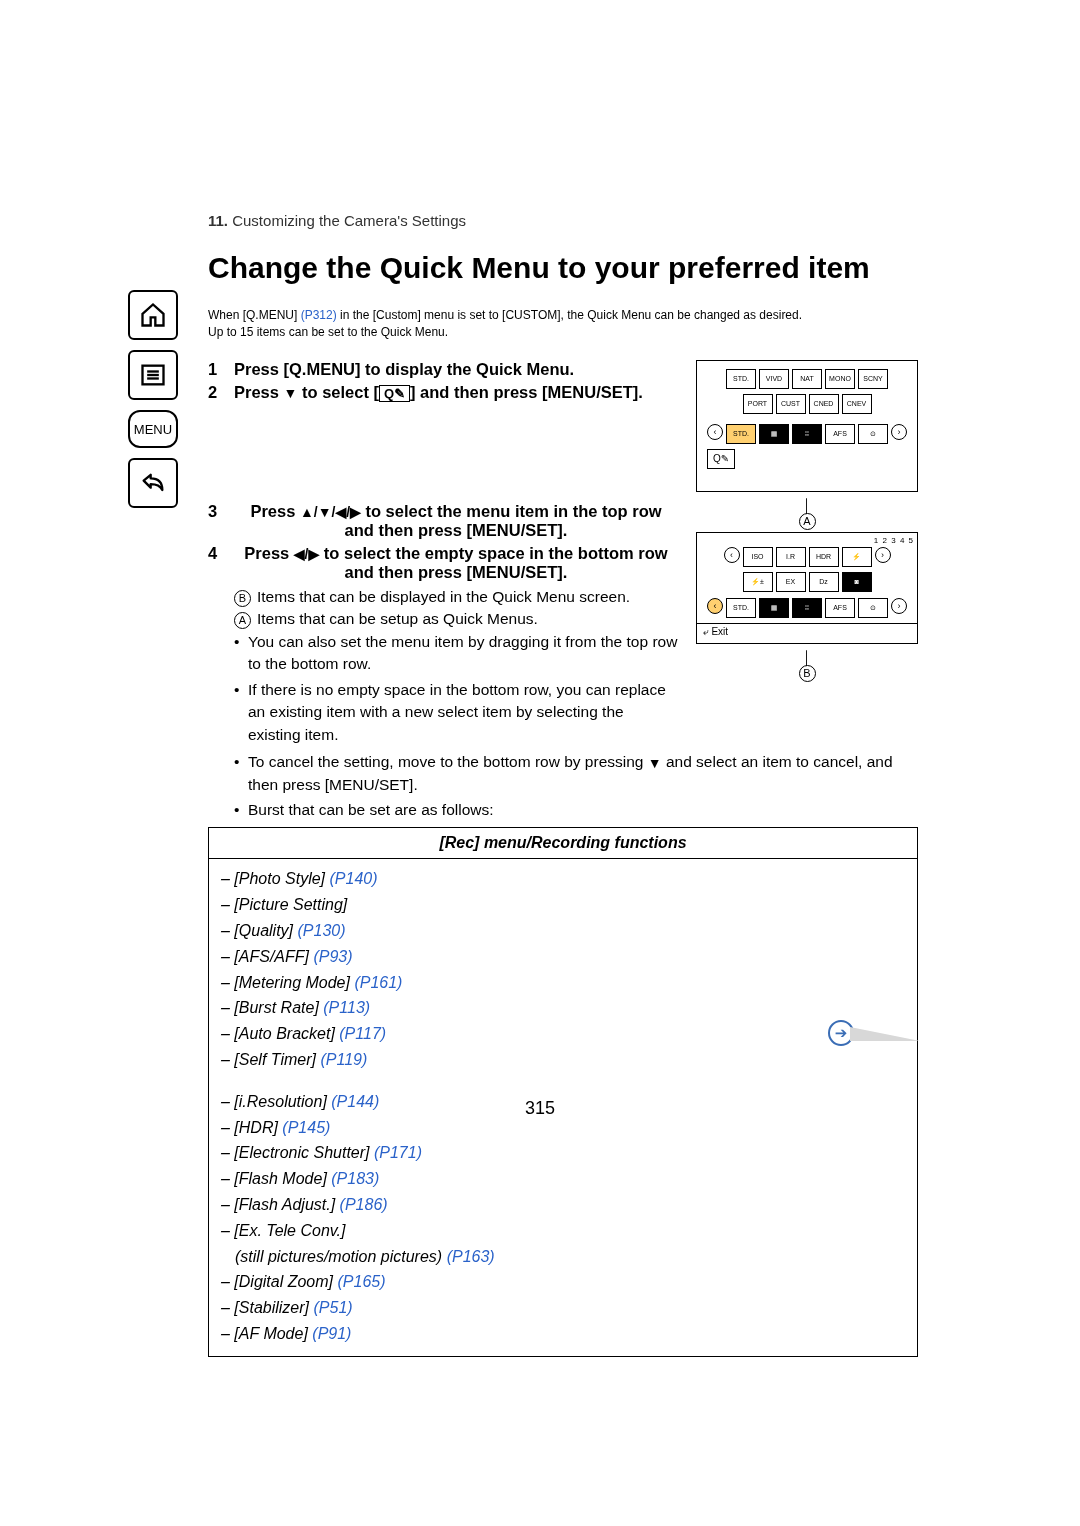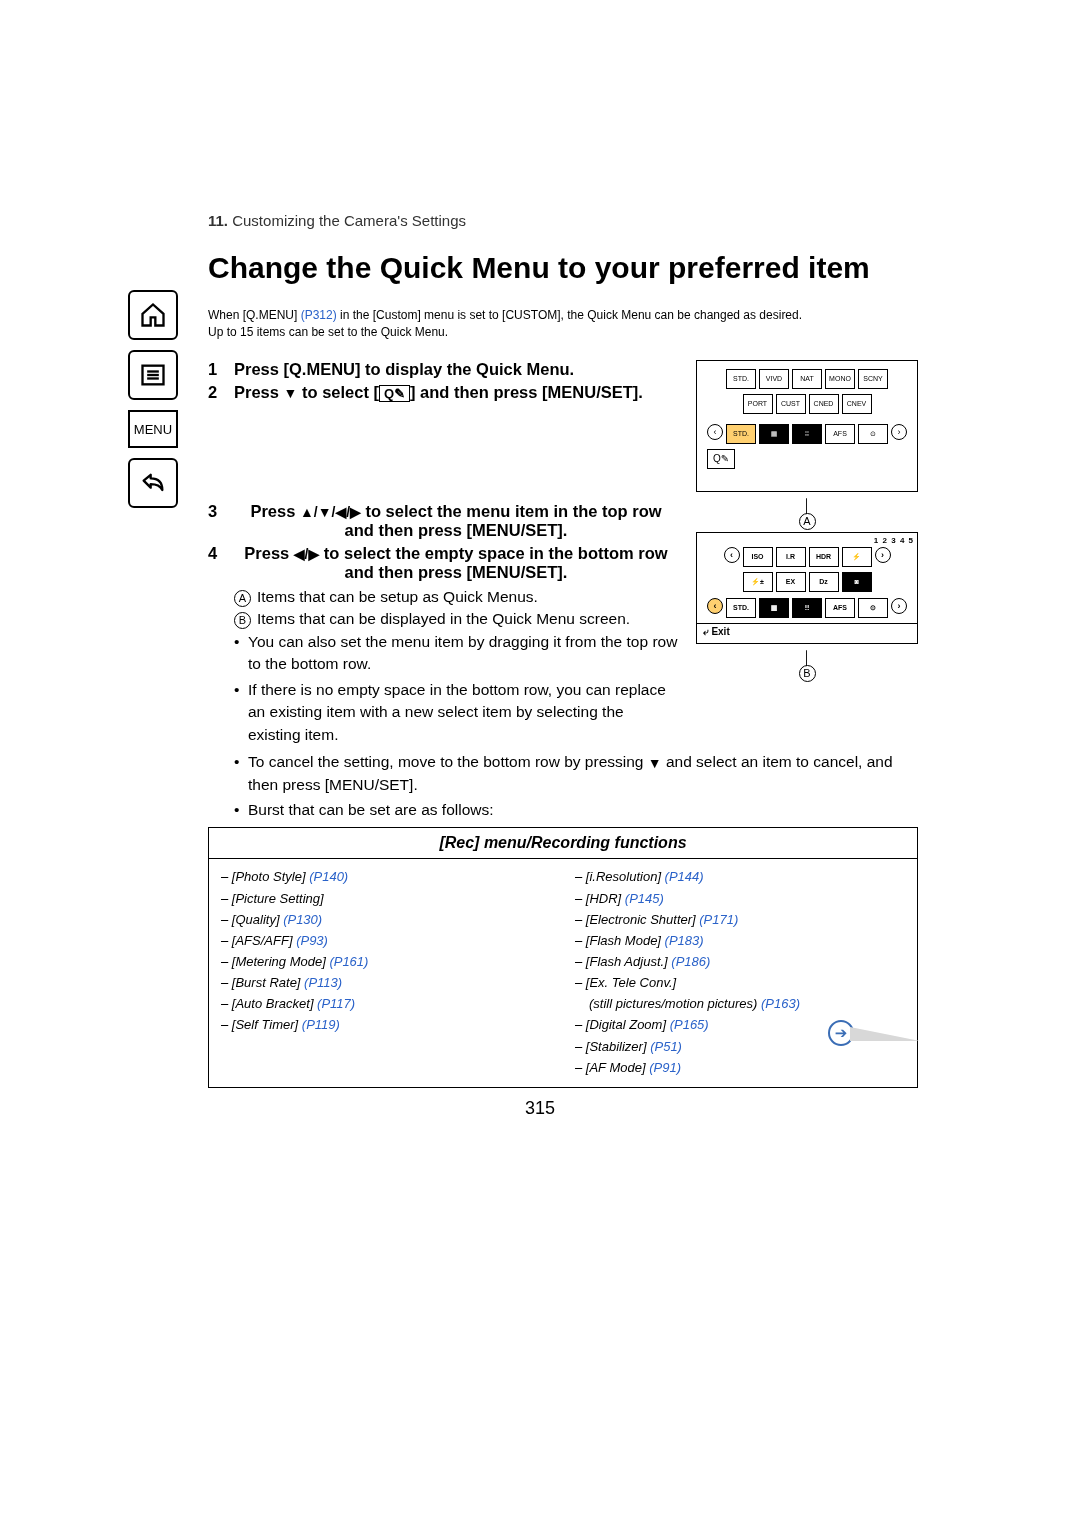--- a/index.html
+++ b/index.html
@@ -1,51 +1,51 @@
 <!DOCTYPE html>
 <html><head>
 <meta charset="utf-8">
 <style>
   html,body{margin:0;padding:0;background:#fff;font-family:Arial,Helvetica,sans-serif;color:#000;}
   .page{width:1080px;height:1526px;position:relative;box-sizing:border-box;}
   .content{position:absolute;left:208px;top:212px;width:710px;}
   .sidebar{position:absolute;left:128px;top:290px;width:60px;}
   .nav-box{border:2px solid #000;border-radius:6px;width:46px;height:46px;display:flex;align-items:center;justify-content:center;margin-bottom:10px;background:#fff;}
-  .nav-box.flat{border-radius:0;font-size:13px;font-weight:normal;height:34px;}
+  .nav-box.flat{border-radius:12px;font-size:13px;font-weight:normal;height:34px;}
   .breadcrumb{font-size:15px;color:#333;margin-bottom:22px;}
   h1{font-size:30px;font-weight:bold;margin:0 0 22px 0;}
   .intro{font-size:12px;line-height:1.45;margin-bottom:18px;}
   .plink{color:#2a62c9;}
   ol.steps{list-style:none;padding:0;margin:0;font-size:16.5px;}
   ol.steps>li{display:flex;margin-bottom:4px;}
   ol.steps .num{width:26px;flex:none;font-weight:bold;}
   ol.steps .bold{font-weight:bold;text-align:center;}
   .sub{font-size:15.5px;margin-left:26px;line-height:1.45;}
   .sub .circ{display:inline-block;border:1px solid #000;border-radius:50%;width:15px;height:15px;font-size:11px;text-align:center;line-height:15px;margin-right:6px;}
   .bullets{font-size:15.5px;line-height:1.45;margin-left:26px;}
   .bullets .row{display:flex;margin-bottom:3px;}
   .bullets .dot{width:14px;flex:none;}
   .step-wrap{display:flex;gap:18px;}
   .step-text{flex:1;}
   .illus{flex:none;width:222px;}
   .illus-box{border:1px solid #000;background:#fff;position:relative;}
   .illus1{height:130px;}
-  .illus2{height:110px;margin-top:30px;font-weight:bold;}
+  .illus2{height:110px;margin-top:30px;}
   .mini-row{display:flex;gap:3px;justify-content:center;margin:5px 0;}
   .mini{border:1px solid #000;width:28px;height:18px;font-size:7px;display:flex;align-items:center;justify-content:center;background:#fff;}
   .mini.dark{background:#000;color:#fff;}
   .mini.sel{background:#ffd070;}
   .arrow-circ{display:inline-block;border:1px solid #000;border-radius:50%;width:14px;height:14px;font-size:9px;text-align:center;line-height:14px;}
   .qicon{border:1px solid #000;width:26px;height:18px;font-size:10px;display:flex;align-items:center;justify-content:center;margin:4px 0 0 10px;}
   .exit{font-size:10px;border-top:1px solid #000;padding:2px 6px;}
   .marker{text-align:center;font-size:13px;margin-top:6px;}
   .marker .circ{display:inline-block;border:1px solid #000;border-radius:50%;width:15px;height:15px;font-size:11px;line-height:15px;}
   .table{border:1.5px solid #000;margin-top:6px;font-style:italic;}
   .thead{border-bottom:1.5px solid #000;text-align:center;font-weight:bold;padding:6px;font-size:16px;}
-  .tbody{display:flex;font-size:13px;}
+  .tbody{display:flex;font-size:16px;flex-direction:column;}
   .tcol{flex:1;padding:8px 12px;line-height:1.55;}
   .tcol .item{margin-bottom:1px;}
   .footer-arrow{position:absolute;right:160px;top:1020px;}
   .farrow{display:inline-block;border:2px solid #3a6db5;border-radius:50%;width:22px;height:22px;color:#3a6db5;text-align:center;line-height:22px;font-size:15px;}
   .ftriangle{display:inline-block;width:0;height:0;border-top:14px solid transparent;border-bottom:0 solid transparent;border-left:70px solid #d8d8d8;vertical-align:middle;margin-left:-4px;}
   .pagenum{position:absolute;left:0;width:1080px;top:1098px;text-align:center;font-size:18px;}
   .tri{display:inline-block;font-size:14px;vertical-align:middle;}
   .qbox{display:inline-block;border:1px solid #000;padding:0 4px;font-size:13px;vertical-align:middle;}
   svg{display:block;}
   .pagestrip{position:absolute;right:3px;top:3px;font-size:8px;letter-spacing:1px;}
@@ -139,22 +139,22 @@
         <ol class="steps">
           <li>
               <span class="num">3</span>
               <span class="bold"><span>Press </span><span class="tri">▲/▼/◀/▶</span><span> to select the menu item in the top row and then press [MENU/SET].</span></span>
             </li>
           <li>
               <span class="num">4</span>
               <span class="bold"><span>Press </span><span class="tri">◀/▶</span><span> to select the empty space in the bottom row and then press [MENU/SET].</span></span>
             </li>
         </ol>
+        <div class="sub"><span class="circ">B</span><span>Items that can be displayed in the Quick Menu screen.</span></div>
         <div class="sub"><span class="circ">A</span><span>Items that can be setup as Quick Menus.</span></div>
-        <div class="sub"><span class="circ">B</span><span>Items that can be displayed in the Quick Menu screen.</span></div>
         <div class="bullets">
           <div class="row">
               <span class="dot">•</span>
               <span>You can also set the menu item by dragging it from the top row to the bottom row.</span>
             </div>
           <div class="row">
               <span class="dot">•</span>
               <span>If there is no empty space in the bottom row, you can replace an existing item with a new select item by selecting the existing item.</span>
             </div>
         </div>

